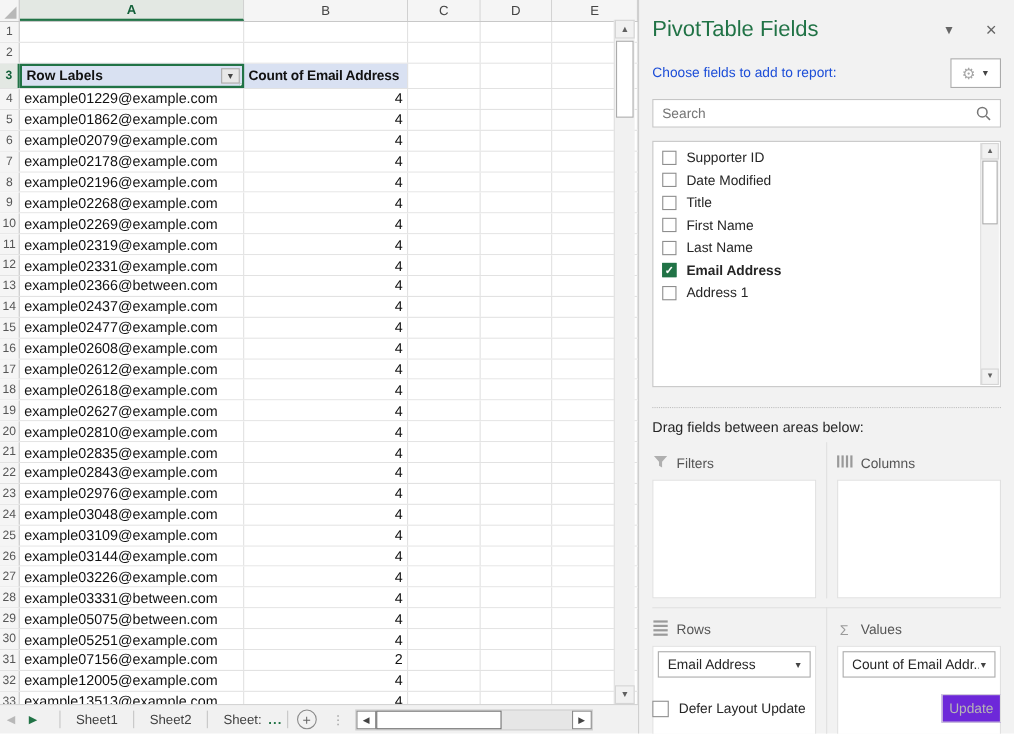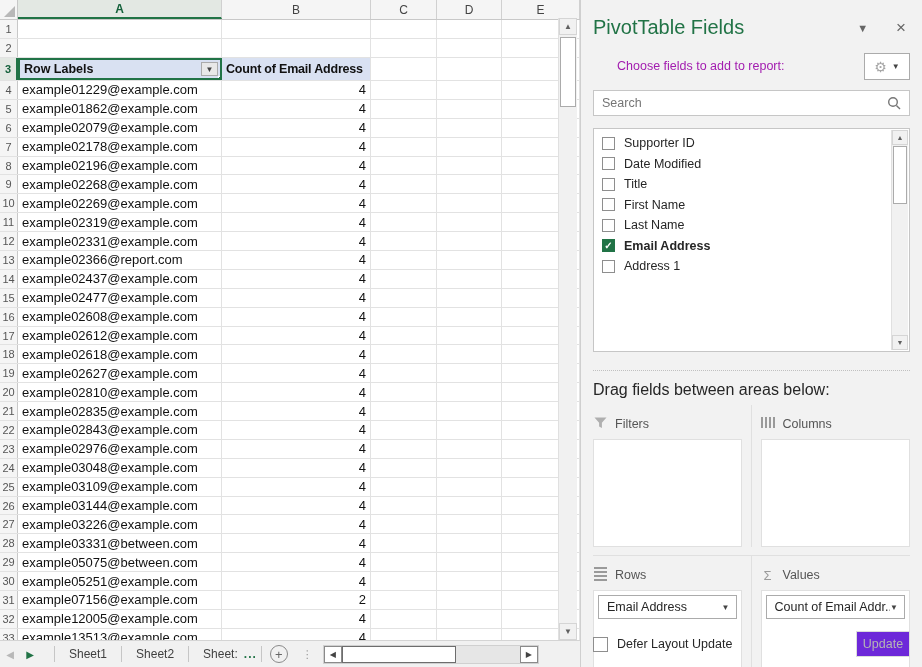--- a/index.html
+++ b/index.html
@@ -46,40 +46,40 @@
   .h-thumb { width: 114px; height: 17px; background: #fff; border: 1px solid #6D6D6D; flex: none; }
   .h-track { flex: 1; }
 
   
   .panel { position: absolute; left: 580px; top: 0; width: 342px; height: 667px; background: #F2F2F2; border-left: 1px solid #CFCFCF; padding: 0 12px; }
   .panel-title-row { display: flex; align-items: center; padding-top: 16px; }
   .panel-title { font-size: 20px; color: #217346; flex: 1; }
   .panel-caret { color: #666; font-size: 11px; margin-right: 28px; }
   .panel-close { color: #666; font-size: 17px; margin-right: 4px; }
   .choose-row { display: flex; align-items: flex-start; margin-top: 14px; }
-  .choose-label { font-size: 12.5px; color: #a21caf; flex: 1; padding-top: 6px; margin-left: 24px; }
+  .choose-label { font-size: 12.5px; color: #1d4ed8; flex: 1; padding-top: 6px; }
   .gear-btn { width: 46px; height: 27px; background: #fff; border: 1px solid #ABABAB; display: flex; align-items: center; justify-content: center; gap: 5px; }
   .gear-glyph { color: #A6A6A6; font-size: 14px; }
   .gear-caret { color: #444; font-size: 8px; }
 
   .search-box { margin-top: 10px; height: 26px; background: #fff; border: 1px solid #C6C6C6; display: flex; align-items: center; padding: 4px 8px; }
   .search-input { flex: 1; border: none; outline: none; font-size: 12.5px; color: #767676; font-family: "Liberation Sans", sans-serif; background: transparent; }
   .search-icon svg { display: block; }
 
   .field-list { margin-top: 12px; height: 224px; background: #fff; border: 1px solid #C6C6C6; position: relative; padding: 4px 2px; }
   .field-item { display: flex; align-items: center; height: 20.5px; padding-left: 6px; font-size: 12.5px; color: #262626; }
   .field-item.checked { font-weight: bold; }
   .fcheck { width: 13px; height: 13px; border: 1px solid #8E8E8E; background: #fff; margin-right: 9px; flex: none; display: flex; align-items: center; justify-content: center; }
   .fcheck.on { background: #217346; border-color: #217346; color: #fff; font-size: 10px; }
   .list-scroll { position: absolute; right: 1px; top: 1px; bottom: 1px; width: 17px; background: #F1F1F1; border-left: 1px solid #E0E0E0; }
   .list-scroll .arrow { height: 15px; display: flex; align-items: center; justify-content: center; font-size: 7px; color: #606060; border: 1px solid #D5D5D5; background: #F1F1F1; }
   .list-scroll .arrow.bottom { position: absolute; bottom: 0; left: 0; right: 0; }
   .list-thumb { position: absolute; top: 16px; left: 1px; right: 1px; height: 58px; background: #fff; border: 1px solid #ABABAB; }
 
-  .drag-label { margin-top: 18px; padding-top: 10px; border-top: 1px dotted #C0C0C0; font-size: 16px; color: #262626; }
+  .drag-label { margin-top: 18px; padding-top: 10px; border-top: 1px dotted #C0C0C0; font-size: 13px; color: #262626; }
 
   .areas { display: flex; flex-wrap: wrap; margin-top: 6px; }
   .area { width: 50%; padding-top: 8px; }
   .area.left { padding-right: 9px; border-right: 1px solid #E0E0E0; }
   .area.right { padding-left: 9px; }
   .area.bottom { border-top: 1px solid #E0E0E0; margin-top: 8px; }
   .area-head { display: flex; align-items: center; gap: 8px; font-size: 12.5px; color: #555; height: 22px; }
   .area-icon { color: #9A9A9A; width: 14px; text-align: center; }
   .area-box { background: #fff; border: 1px solid #E0E0E0; height: 108px; margin-top: 4px; padding: 4px; }
   .area-box.short { height: 100px; }
@@ -207,21 +207,21 @@
       <div class="grid-row rdata">
         <div class="row-num">12</div>
         <div class="cell col-a">example02331@example.com</div>
         <div class="cell col-b num">4</div>
         <div class="cell col-c"></div>
         <div class="cell col-d"></div>
         <div class="cell col-e"></div>
       </div>
       <div class="grid-row rdata">
         <div class="row-num">13</div>
-        <div class="cell col-a">example02366@report.com</div>
+        <div class="cell col-a">example02366@between.com</div>
         <div class="cell col-b num">4</div>
         <div class="cell col-c"></div>
         <div class="cell col-d"></div>
         <div class="cell col-e"></div>
       </div>
       <div class="grid-row rdata">
         <div class="row-num">14</div>
         <div class="cell col-a">example02437@example.com</div>
         <div class="cell col-b num">4</div>
         <div class="cell col-c"></div>

